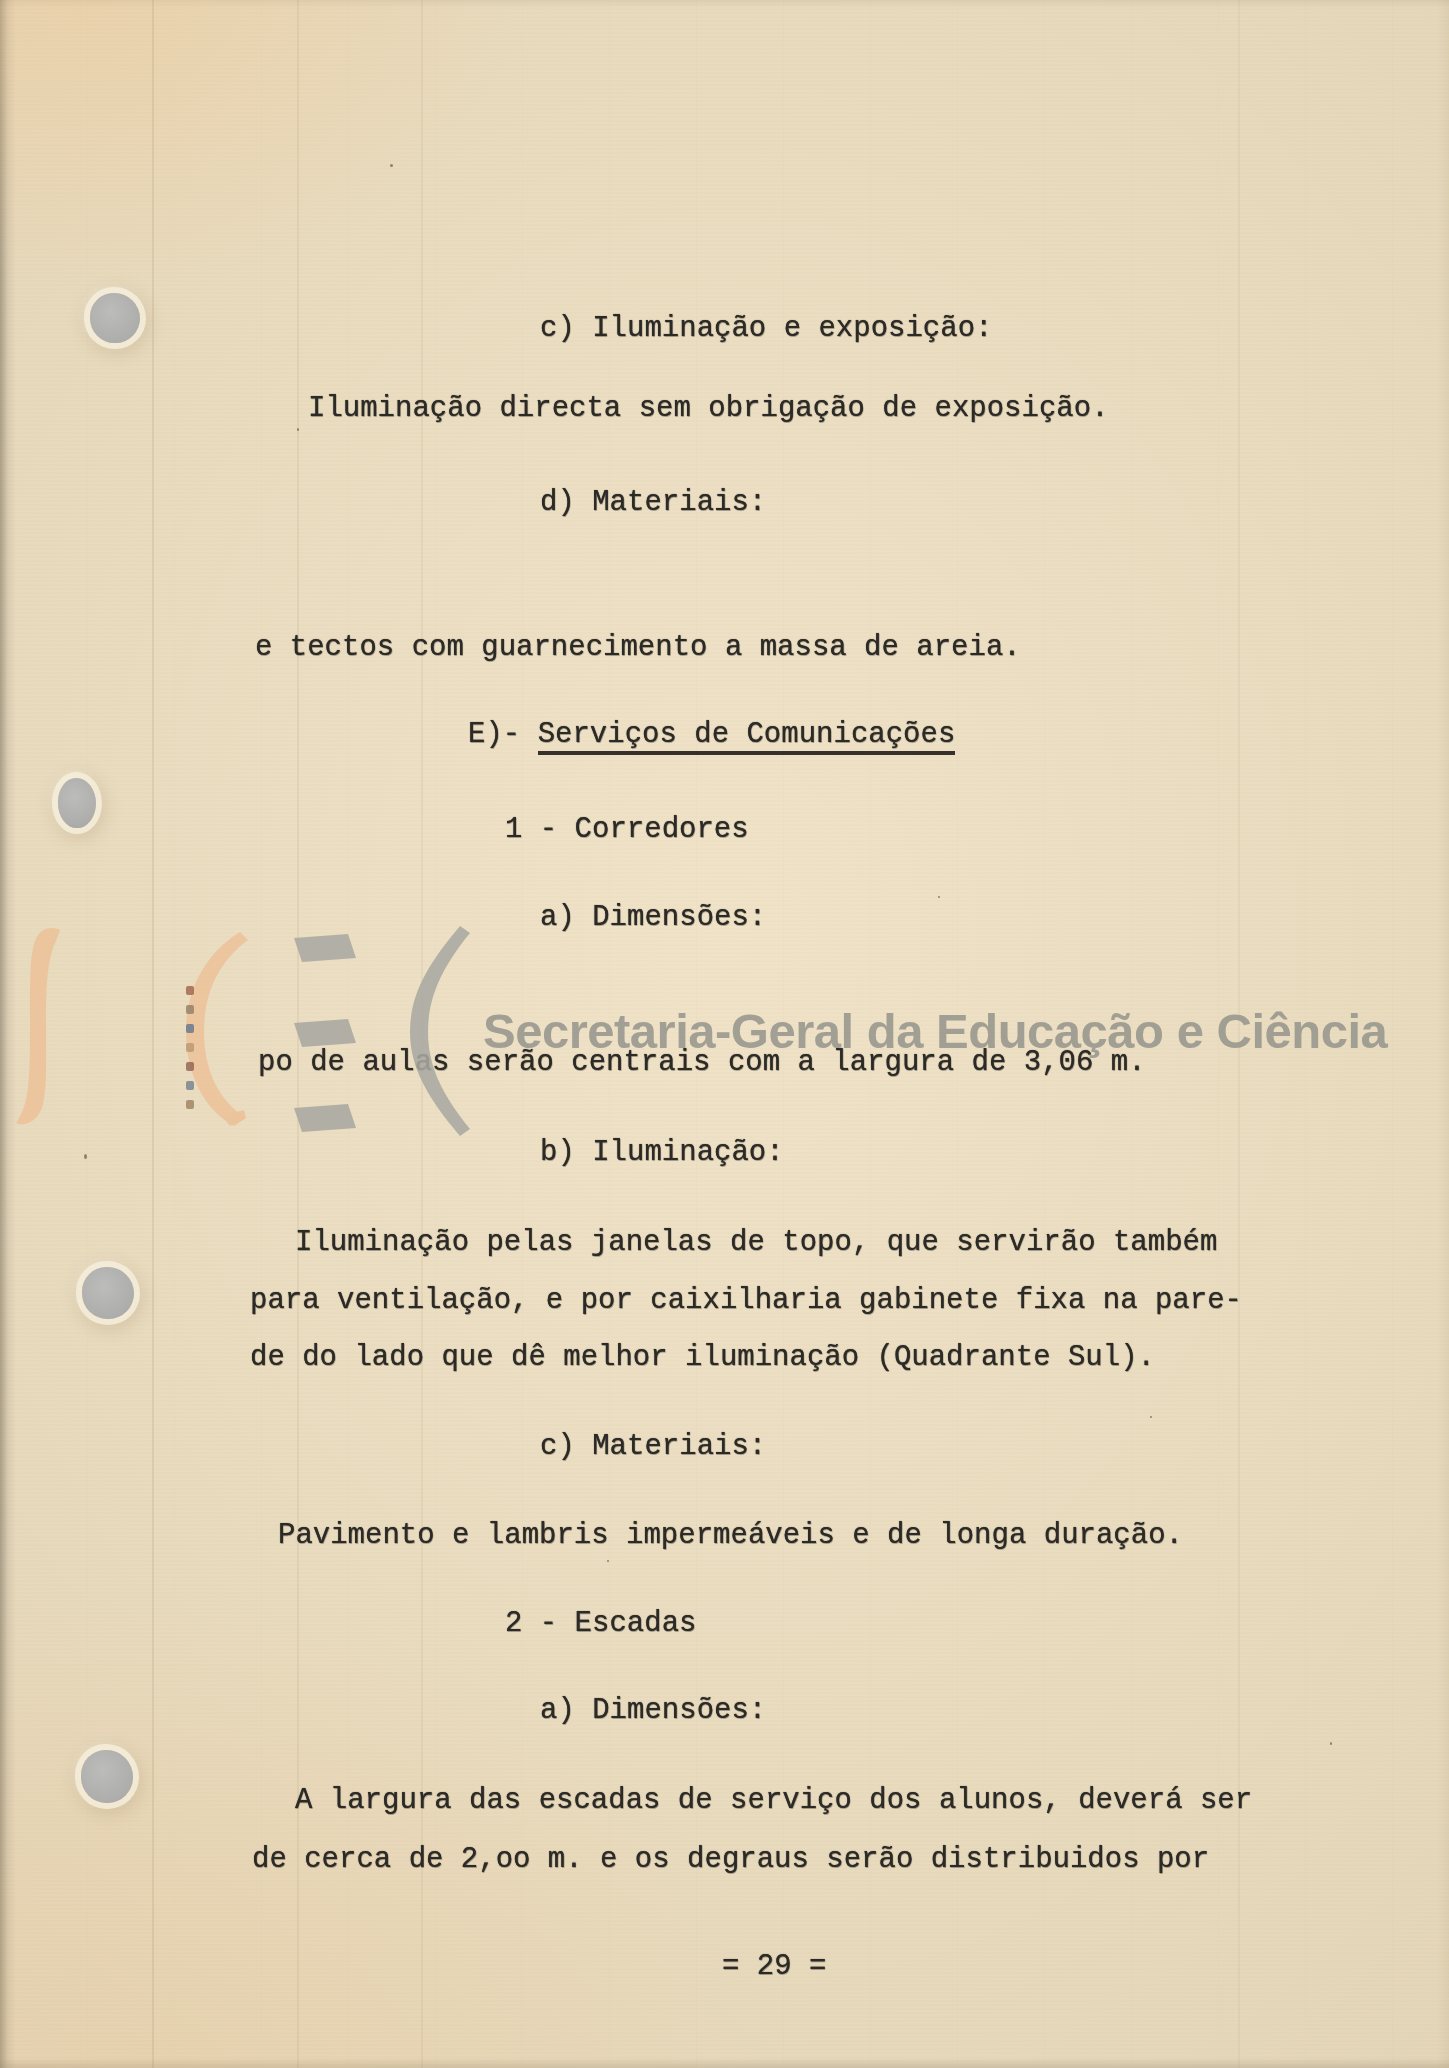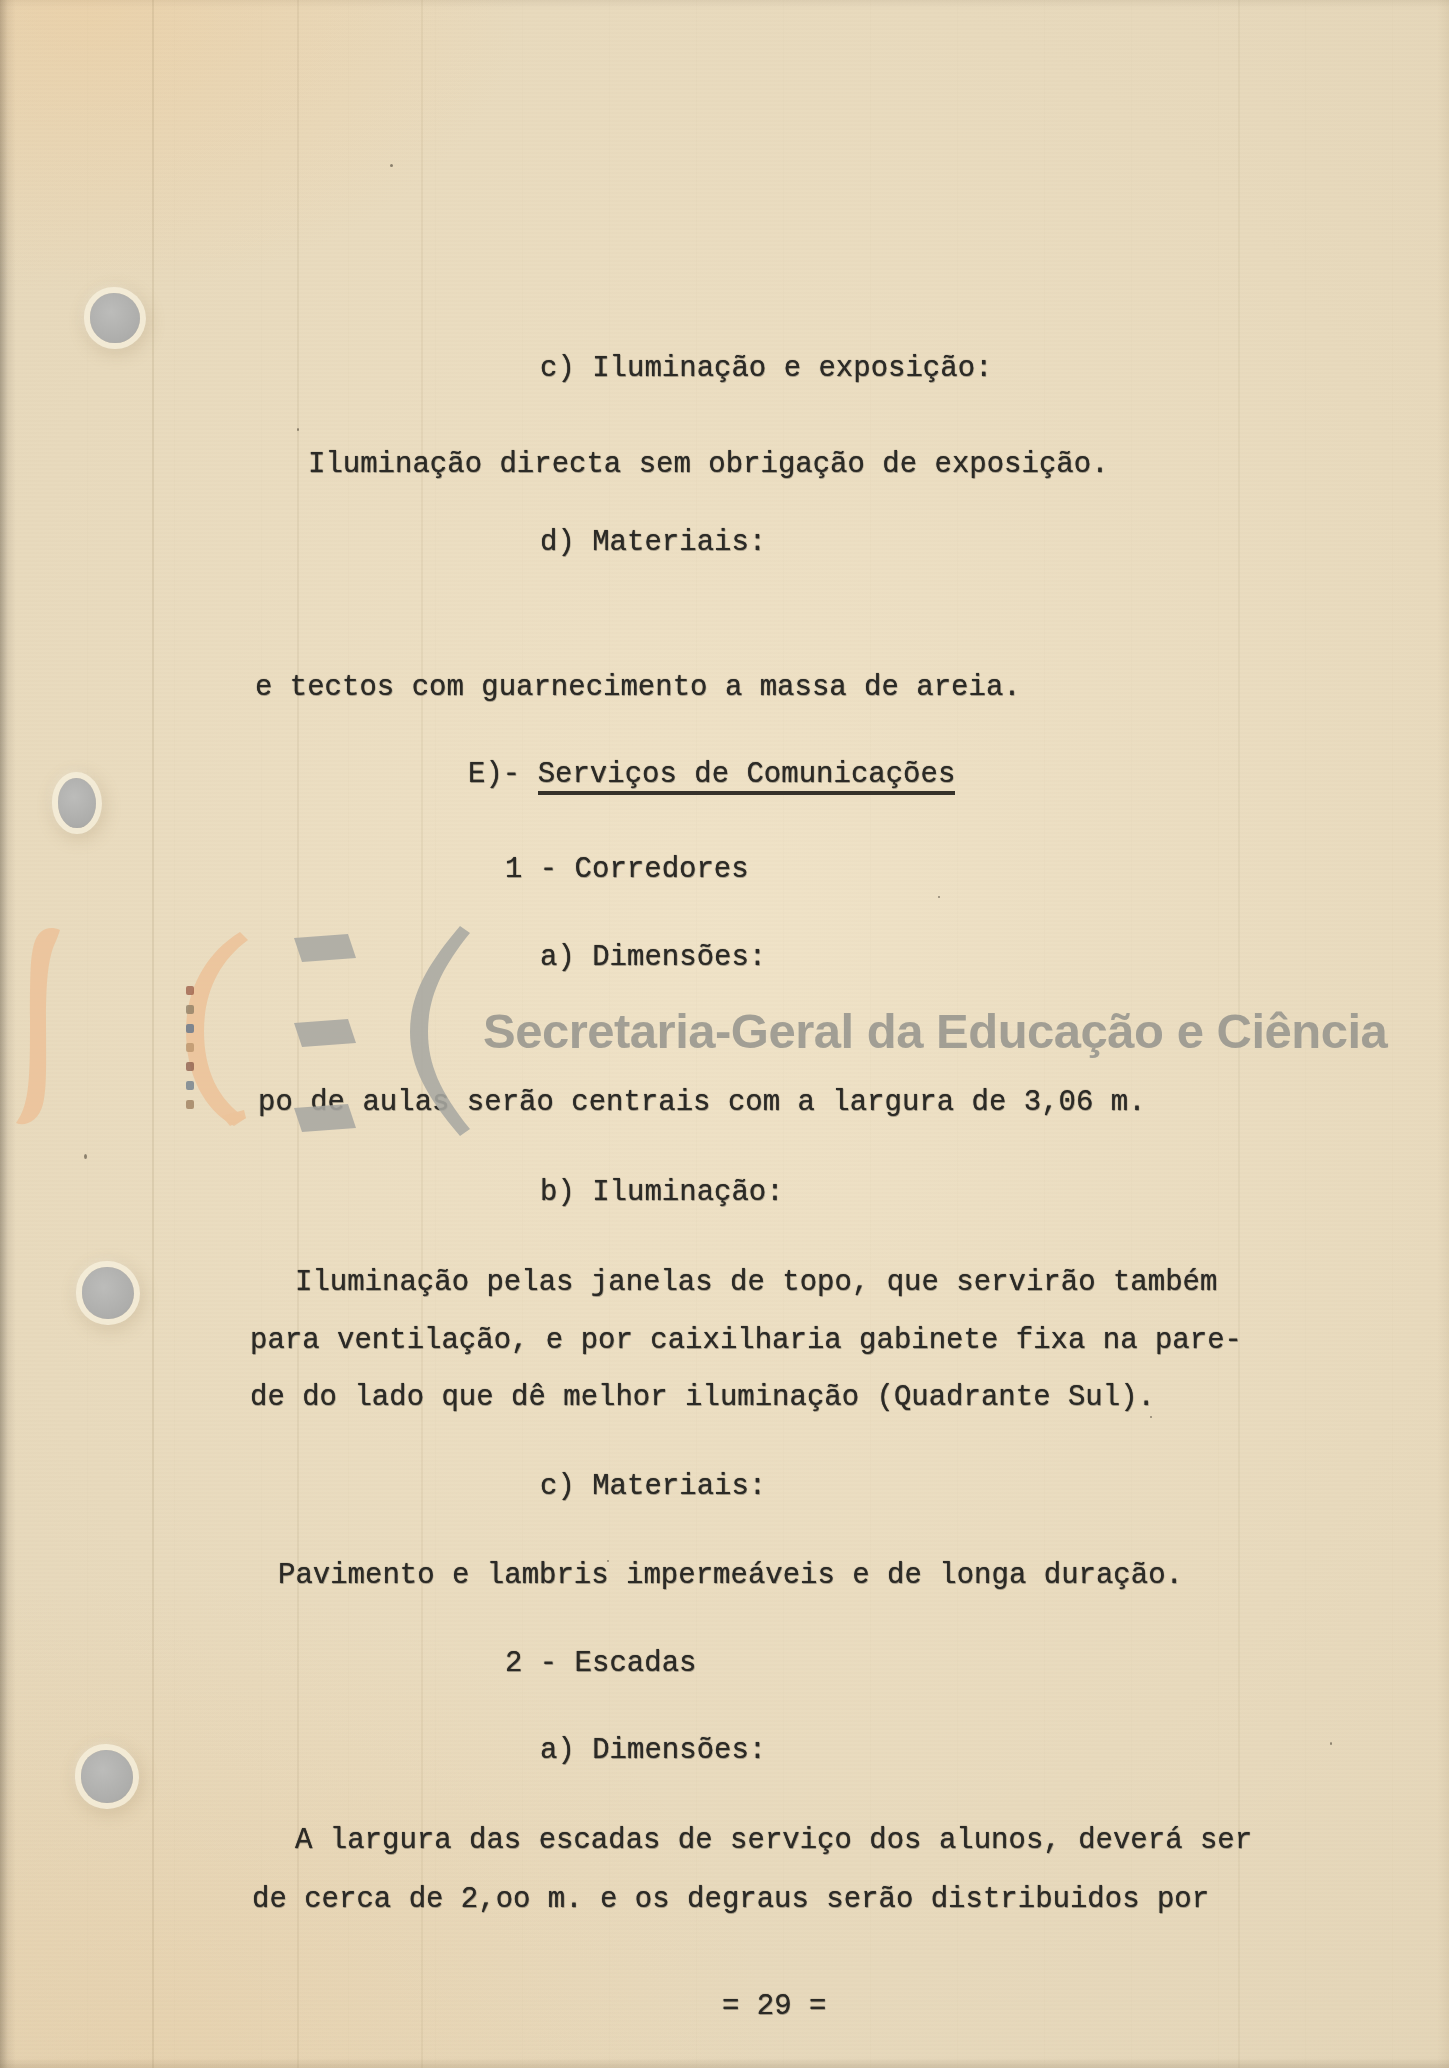--- a/index.html
+++ b/index.html
@@ -30,21 +30,20 @@
   }
   .fold{position:absolute;top:0;bottom:0;width:2px;background:rgba(150,130,95,0.16);pointer-events:none;}
   .speck{position:absolute;border-radius:50%;background:rgba(62,55,44,0.55);pointer-events:none;}
 
   
   .tl{
     position:absolute;
     font-size:29px;line-height:34px;letter-spacing:0px;
     color:#2b2a26;white-space:pre;
     text-shadow:0 0 1px rgba(43,40,34,0.85), 0.6px 0.6px 0 rgba(43,40,34,0.30);
-    margin-top:40px;
   }
   .tl .ul{border-bottom:4px solid rgba(38,35,29,0.92);}
 
   
   .hole{
     position:absolute;border-radius:48% 52% 50% 50%;
     background:radial-gradient(circle at 42% 38%, #bcbcba, #adadab 70%, #a2a2a0);
     box-shadow:0 0 0 6px rgba(246,238,218,0.85), 2px 4px 16px 8px rgba(155,132,95,0.22), -2px -2px 10px 4px rgba(255,255,248,0.35);
   }
 
@@ -79,21 +78,21 @@
 
   <div class="speck" style="left:390px;top:164px;width:3px;height:3px"></div>
   <div class="speck" style="left:297px;top:428px;width:2px;height:3px"></div>
   <div class="speck" style="left:84px;top:1154px;width:3px;height:5px"></div>
   <div class="speck" style="left:1150px;top:1416px;width:2px;height:2px"></div>
   <div class="speck" style="left:938px;top:896px;width:2px;height:2px"></div>
   <div class="speck" style="left:1330px;top:1742px;width:2px;height:3px"></div>
   <div class="speck" style="left:607px;top:1560px;width:2px;height:2px"></div>
 
   <div class="tl" style="left:540px;top:312px">c) Iluminação e exposição:</div>
-  <div class="tl" style="left:308px;top:408px">Iluminação directa sem obrigação de exposição.</div>
+  <div class="tl" style="left:308px;top:392px">Iluminação directa sem obrigação de exposição.</div>
   <div class="tl" style="left:540px;top:486px">d) Materiais:</div>
   <div class="tl" style="left:255px;top:631px">e tectos com guarnecimento a massa de areia.</div>
 
   <div class="tl" style="left:468px;top:718px"><span>E)- </span><span class="ul">Serviços de Comunicações</span></div>
 
   <div class="tl" style="left:505px;top:813px">1 - Corredores</div>
   <div class="tl" style="left:540px;top:901px">a) Dimensões:</div>
   <div class="tl" style="left:258px;top:1046px">po de aulas serão centrais com a largura de 3,06 m.</div>
   <div class="tl" style="left:540px;top:1136px">b) Iluminação:</div>
   <div class="tl" style="left:295px;top:1226px">Iluminação pelas janelas de topo, que servirão também</div>

